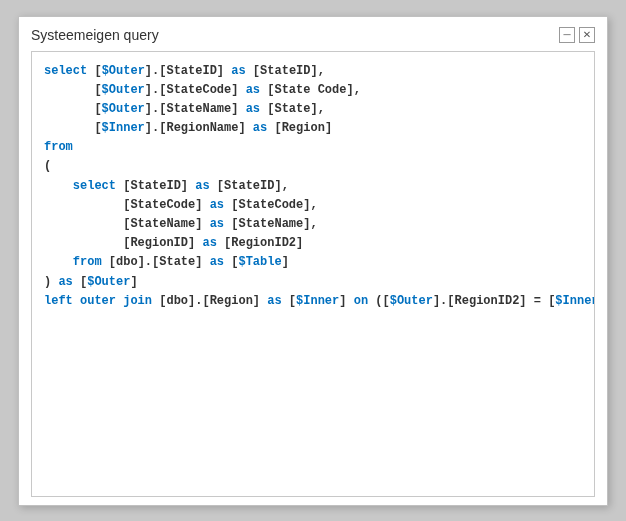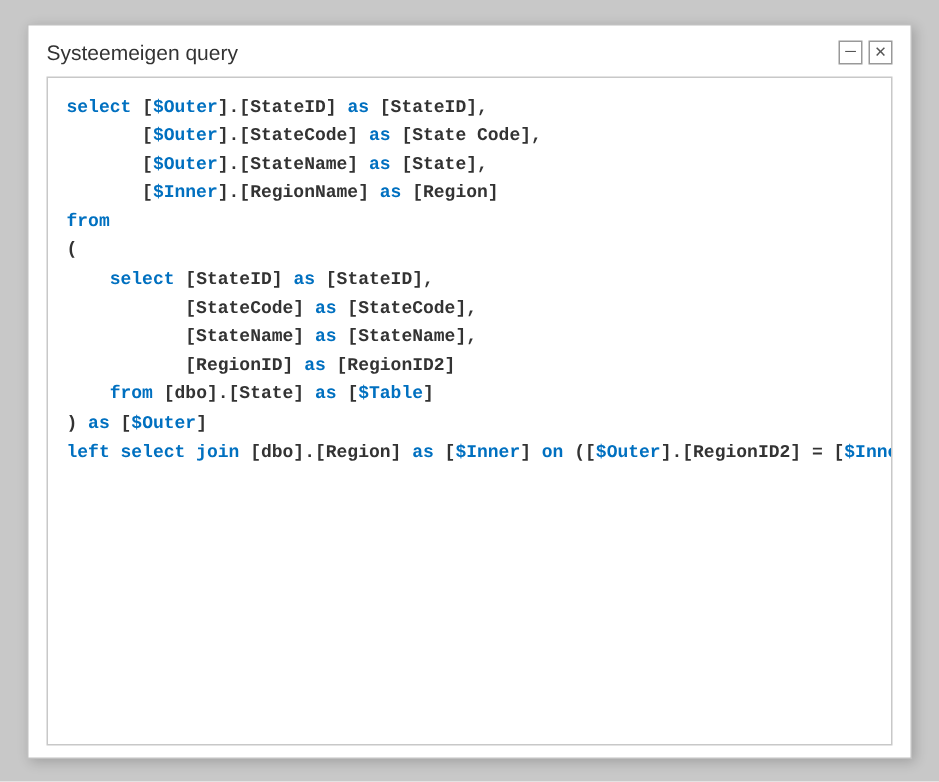--- a/index.html
+++ b/index.html
@@ -118,16 +118,16 @@
        [<span class="kw">$Outer</span>].[StateName] <span class="kw">as</span> [State],
        [<span class="kw">$Inner</span>].[RegionName] <span class="kw">as</span> [Region]
 <span class="kw">from</span>
 (
     <span class="kw">select</span> [StateID] <span class="kw">as</span> [StateID],
            [StateCode] <span class="kw">as</span> [StateCode],
            [StateName] <span class="kw">as</span> [StateName],
            [RegionID] <span class="kw">as</span> [RegionID2]
     <span class="kw">from</span> [dbo].[State] <span class="kw">as</span> [<span class="kw">$Table</span>]
 ) <span class="kw">as</span> [<span class="kw">$Outer</span>]
-<span class="kw">left select join</span> [dbo].[Region] <span class="kw">as</span> [<span class="kw">$Inner</span>] <span class="kw">on</span> ([<span class="kw">$Outer</span>].[RegionID2] = [<span class="kw">$Inner</span>].[RegionID])</div>
+<span class="kw">left outer join</span> [dbo].[Region] <span class="kw">as</span> [<span class="kw">$Inner</span>] <span class="kw">on</span> ([<span class="kw">$Outer</span>].[RegionID2] = [<span class="kw">$Inner</span>].[RegionID])</div>
   </div>
 
 </div>
 
 </body></html>

